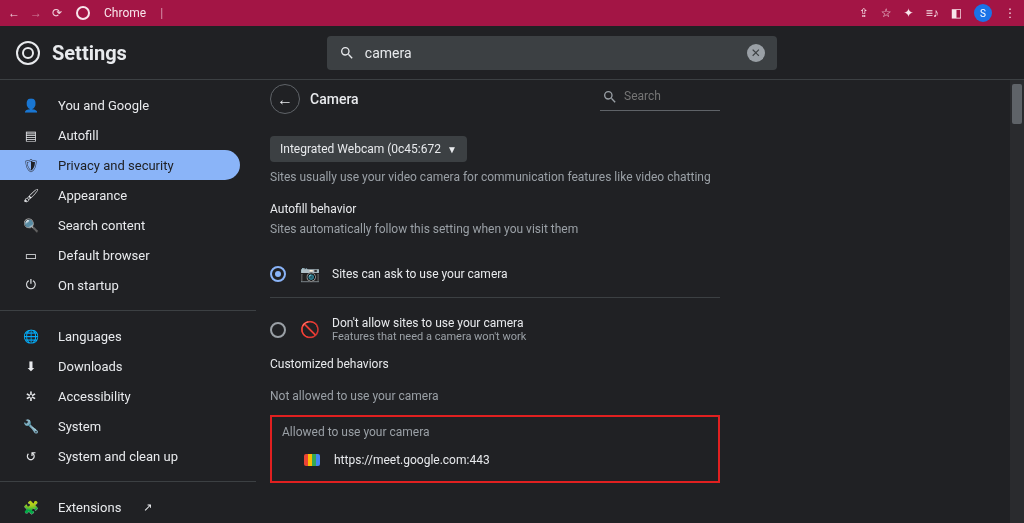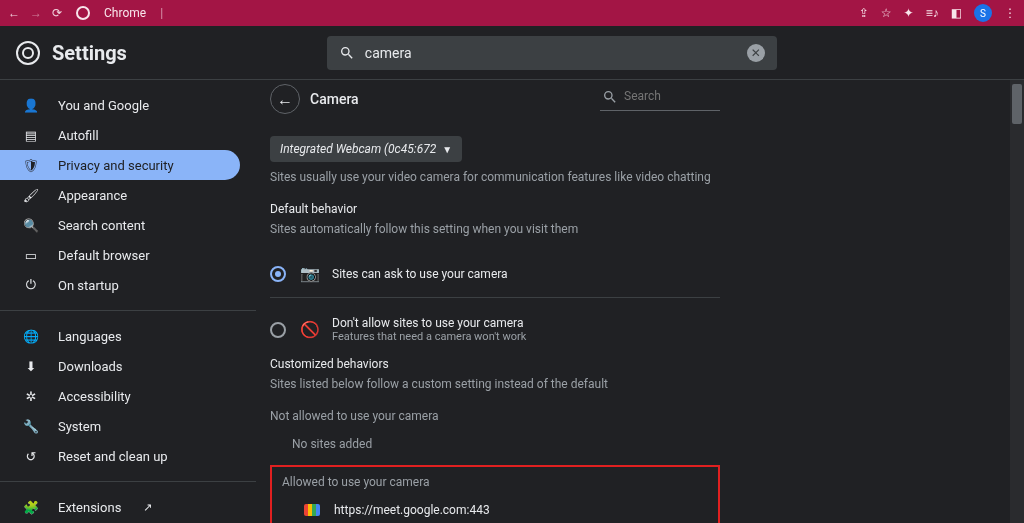--- a/index.html
+++ b/index.html
@@ -32,21 +32,21 @@
 .ext-link { font-size:11px; margin-left:4px; }
 
 .content { flex: 1; overflow-y: auto; padding: 4px 0 20px 14px; position: relative; }
 .content .panel { width: 450px; }
 .subhead { display: flex; align-items: center; margin-bottom: 4px; }
 .backbtn { width: 30px; height: 30px; border:1px solid #5f6368; border-radius:50%; display:flex; align-items:center; justify-content:center; cursor:pointer; margin-right: 10px;}
 .subhead h2 { font-size: 14px; font-weight: 500; }
 .subsearch { margin-left: auto; display:flex; align-items:flex-start; color:#9aa0a6; font-size:12px; gap:6px; border-bottom:1px solid #5f6368; padding: 2px 2px; width:120px;}
 .subsearch input { background:none; border:none; color:#e8eaed; width: 80px; outline:none; font-size:12px;}
 
-.dropdown { margin: 18px 0 8px 0; display:inline-flex; align-items:center; background:#3c4043; border-radius:4px; padding: 6px 10px; font-size: 12px; cursor:pointer;font-style:italic; }
+.dropdown { margin: 18px 0 8px 0; display:inline-flex; align-items:center; background:#3c4043; border-radius:4px; padding: 6px 10px; font-size: 12px; cursor:pointer; }
 .dropdown .caret { margin-left: 6px; font-size:10px;}
 .help { font-size: 12px; color: #9aa0a6; margin-bottom: 18px; }
 .section-title { font-size: 12px; color:#e8eaed; margin: 4px 0 6px 0;}
 .radio-row { display:flex; align-items:center; gap: 14px; padding: 10px 0; cursor:pointer;}
 .radio { width:16px; height:16px; border:2px solid #9aa0a6; border-radius:50%; position:relative;}
 .radio.checked { border-color:#8ab4f8; }
 .radio.checked::after { content:''; position:absolute; inset:3px; background:#8ab4f8; border-radius:50%;}
 .radio-row .ricon { width:18px; color:#9aa0a6; }
 .radio-row .rtext { font-size: 12px; }
 .radio-row .rsub { font-size: 11px; color:#9aa0a6;}
@@ -143,21 +143,21 @@
     <div class="item">
         <span class="ico">✲</span>
         <span>Accessibility</span>
       </div>
     <div class="item">
         <span class="ico">🔧</span>
         <span>System</span>
       </div>
     <div class="item">
         <span class="ico">↺</span>
-        <span>Reset and clean up</span>
+        <span>System and clean up</span>
       </div>
     <div class="divider"></div>
     <div class="item">
         <span class="ico">🧩</span>
         <span>Extensions</span>
         <span class="ext-link">↗</span>
       </div>
     <div class="item"></div>
   </div>
 
@@ -173,43 +173,41 @@
           <input placeholder="Search" style="">
         </div>
       </div>
 
       <div class="dropdown">
         <span>Integrated Webcam (0c45:672</span>
         <span class="caret">▼</span>
       </div>
       <div class="help">Sites usually use your video camera for communication features like video chatting</div>
 
-      <div class="section-title">Default behavior</div>
+      <div class="section-title">Autofill behavior</div>
       <div class="help">Sites automatically follow this setting when you visit them</div>
 
       <div class="radio-row">
         <span class="radio checked"></span>
         <span class="ricon">📷</span>
         <span class="rtext">Sites can ask to use your camera</span>
       </div>
       <div class="divline"></div>
       <div class="radio-row">
         <span class="radio"></span>
         <span class="ricon">🚫</span>
         <div>
           <div class="rtext">Don't allow sites to use your camera</div>
           <div class="rsub">Features that need a camera won't work</div>
         </div>
       </div>
 
       <div class="section-title" style="margin-top:4px">Customized behaviors</div>
-      <div class="help">Sites listed below follow a custom setting instead of the default</div>
 
       <div class="section-title" style="color:#9aa0a6; margin-top:18px">Not allowed to use your camera</div>
-      <div class="no-sites">No sites added</div>
 
       <div class="allowed-box">
         <div class="atitle">Allowed to use your camera</div>
         <div class="site-row">
           <span class="meet-ico"></span>
           <span class="site-url">https://meet.google.com:443</span>
         </div>
       </div>
     </div>
 

